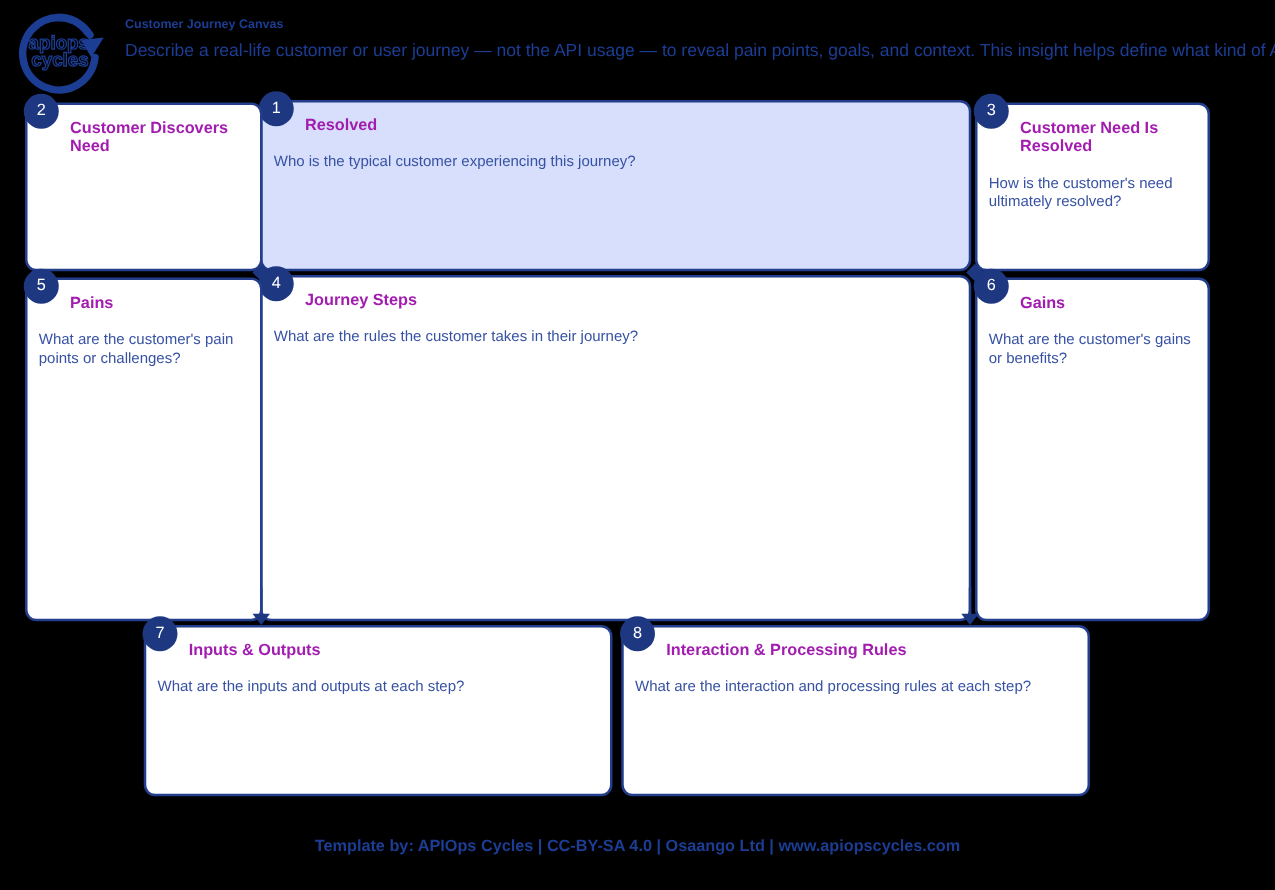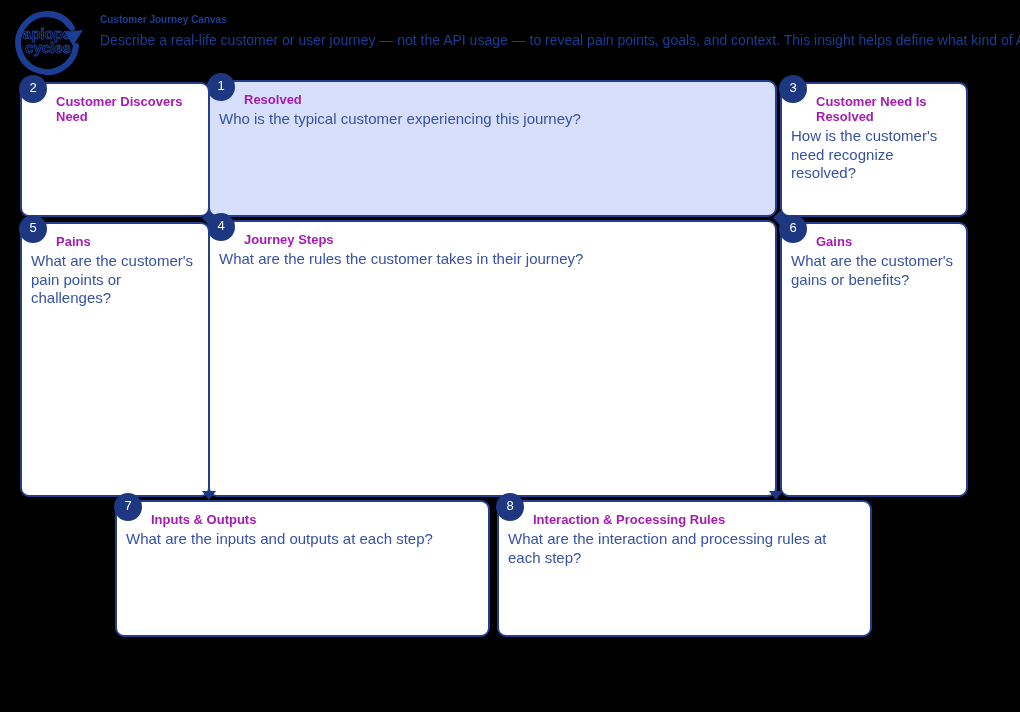--- a/index.html
+++ b/index.html
@@ -21,21 +21,21 @@
   .box{
     position:absolute;background:#fff;border:2px solid #233e8c;border-radius:9px;
     box-sizing:border-box;padding:8px 9px 6px 9px;
   }
   .box.lite{background:#d7dffc;}
   .num{
     position:absolute;left:-3px;top:-9px;width:28px;height:28px;border-radius:50%;
     background:#1d3880;color:#fff;font-size:13px;line-height:26px;text-align:center;
   }
   .bt{font-size:13px;font-weight:bold;color:#a21caf;margin:3px 0 1px 25px;line-height:1.15;}
-  .bq{font-size:15px;color:#3752a3;line-height:1.25;margin-top:2px;}
+  .bq{font-size:12px;color:#3752a3;line-height:1.25;margin-top:14px;}
 
   .b1{left:208px;top:80px;width:569px;height:137px;}
   .b2{left:20px;top:82px;width:190px;height:135px;}
   .b3{left:780px;top:82px;width:188px;height:135px;}
   .b4{left:208px;top:220px;width:569px;height:277px;}
   .b5{left:20px;top:222px;width:190px;height:275px;}
   .b6{left:780px;top:222px;width:188px;height:275px;}
   .b7{left:115px;top:500px;width:375px;height:137px;}
   .b8{left:497px;top:500px;width:375px;height:137px;}
 
@@ -92,21 +92,21 @@
   </div>
 
   <div class="box b2">
     <div class="num">2</div>
     <div class="bt">Customer Discovers Need</div>
   </div>
 
   <div class="box b3">
     <div class="num">3</div>
     <div class="bt">Customer Need Is Resolved</div>
-    <div class="bq">How is the customer's need recognize resolved?</div>
+    <div class="bq">How is the customer's need ultimately resolved?</div>
   </div>
 
   <div class="box b4">
     <div class="num">4</div>
     <div class="bt">Journey Steps</div>
     <div class="bq">What are the rules the customer takes in their journey?</div>
   </div>
 
   <div class="box b5">
     <div class="num">5</div>
@@ -132,14 +132,15 @@
     <div class="bq">What are the interaction and processing rules at each step?</div>
   </div>
 
   <div class="diamond d1"></div>
   <div class="diamond d2"></div>
   <div class="stem s1"></div>
   <div class="stem s2"></div>
   <div class="arrow-down a1"></div>
   <div class="arrow-down a2"></div>
 
+  <div class="footer">Template by: APIOps Cycles | CC-BY-SA 4.0 | Osaango Ltd | www.apiopscycles.com</div>
 
 </div>
 
 </body></html>

